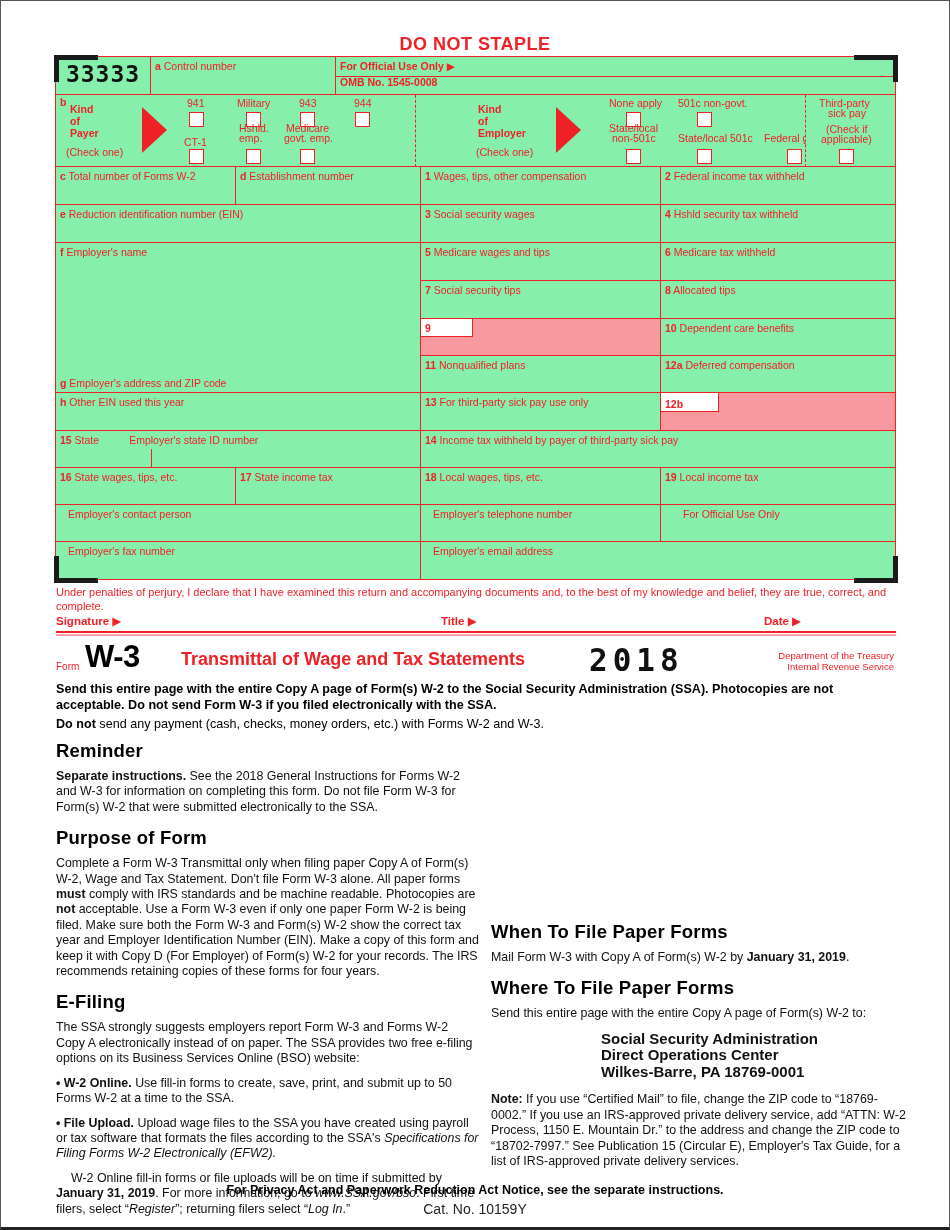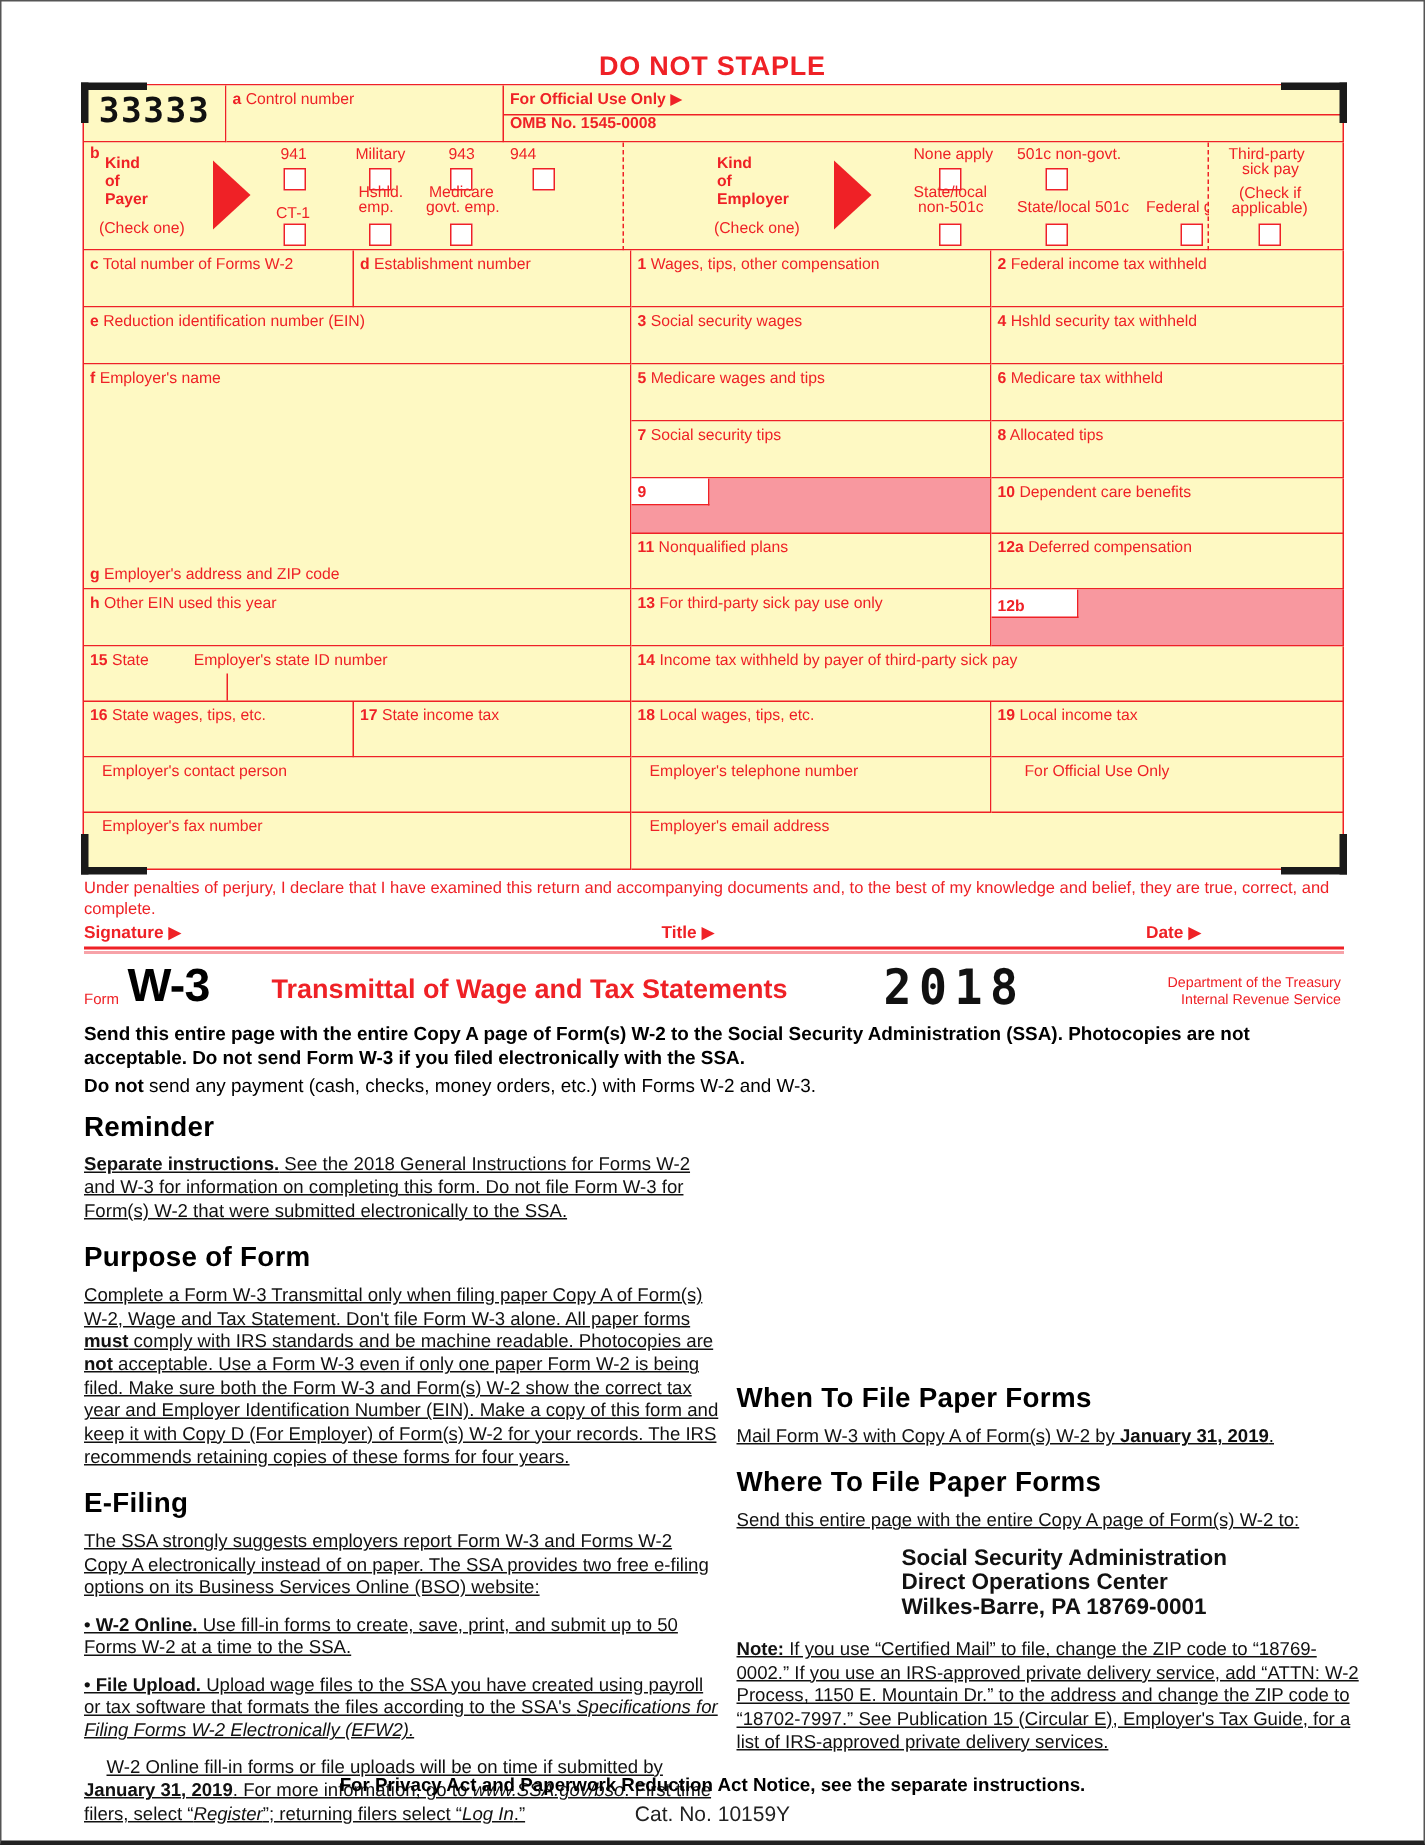--- a/index.html
+++ b/index.html
@@ -20,21 +20,21 @@
   .dns{
     position:absolute;top:33px;left:0;width:100%;text-align:center;
     color:var(--red);font-weight:bold;font-size:18px;letter-spacing:.5px;
   }
   
   .form-area{
     position:absolute;left:54px;top:55px;width:841px;height:524px;
     border-top:1px solid var(--red);border-left:1px solid var(--red);background:#fff;
   }
   .cell{
-    position:absolute;background:#fef9c3;
+    position:absolute;background:#86efac;
     border-right:1px solid var(--red);border-bottom:1px solid var(--red);
   }
   .cell.dash{border-right-style:dashed;}
   .cell.pink{background:var(--pink);}
   .lbl{
     color:var(--red);font-size:10.5px;line-height:12px;padding:3px 2px 0 4px;
   }
   .lbl .px{font-weight:bold;}
   .sublbl{position:absolute;color:var(--red);font-size:10.5px;line-height:11px;white-space:nowrap;}
   .cb{
@@ -74,21 +74,21 @@
     font-size:31px;font-weight:bold;letter-spacing:5px;transform:scaleY(1.05);
   }
   .t-dept{position:absolute;right:55px;top:649px;color:var(--red);font-size:9.5px;line-height:11px;text-align:right;}
   
   .boldblock{position:absolute;left:55px;top:681px;width:845px;font-size:12.6px;font-weight:bold;line-height:15.6px;color:#000;}
   .payline{position:absolute;left:55px;top:716px;width:845px;font-size:12.6px;line-height:15.6px;color:#000;}
   .col{position:absolute;width:424px;color:#111;}
   .col.left{left:55px;top:739px;}
   .col.right{left:490px;top:920px;width:420px;}
   .col h3{font-size:18.5px;line-height:21px;color:#000;margin:0 0 8px 0;letter-spacing:.2px;}
-  .col p{font-size:12.4px;line-height:15.4px;margin:0 0 12px 0;text-decoration:underline;}
+  .col p{font-size:12.4px;line-height:15.4px;margin:0 0 12px 0;}
   .col p.tight{margin-bottom:9px;}
   .addr{margin:0 0 12px 110px;font-size:15px;line-height:16.5px;font-weight:bold;}
   .indent{text-indent:15px;}
   .footer-privacy{position:absolute;left:0;top:1182px;width:100%;text-align:center;font-size:12.5px;font-weight:bold;color:#000;}
   .footer-cat{position:absolute;left:0;top:1200px;width:100%;text-align:center;font-size:14px;color:#222;}
   b,i{color:inherit;}
 </style>
 </head>
 <body>
 
@@ -116,21 +116,21 @@
       <span class="sublbl" style="left:14px;top:21px;font-weight:bold">of</span>
       <span class="sublbl" style="left:14px;top:33px;font-weight:bold">Payer</span>
       <span class="sublbl" style="left:10px;top:52px">(Check one)</span>
       <span class="tri" style="left:86px;top:12px"></span>
       <span class="sublbl" style="left:131px;top:3px">941</span>
       <span class="cb" style="left:133px;top:17px"></span>
       <span class="sublbl" style="left:181px;top:3px">Military</span>
       <span class="cb" style="left:190px;top:17px"></span>
       <span class="sublbl" style="left:243px;top:3px">943</span>
       <span class="cb" style="left:244px;top:17px"></span>
-      <span class="sublbl" style="left:284px;top:3px">944</span>
+      <span class="sublbl" style="left:298px;top:3px">944</span>
       <span class="cb" style="left:299px;top:17px"></span>
       <span class="sublbl" style="left:128px;top:42px">CT-1</span>
       <span class="cb" style="left:133px;top:54px"></span>
       <span class="sublbl" style="left:183px;top:28px">Hshld.</span>
       <span class="sublbl" style="left:183px;top:38px">emp.</span>
       <span class="cb" style="left:190px;top:54px"></span>
       <span class="sublbl" style="left:230px;top:28px">Medicare</span>
       <span class="sublbl" style="left:228px;top:38px">govt. emp.</span>
       <span class="cb" style="left:244px;top:54px"></span>
     </div>

